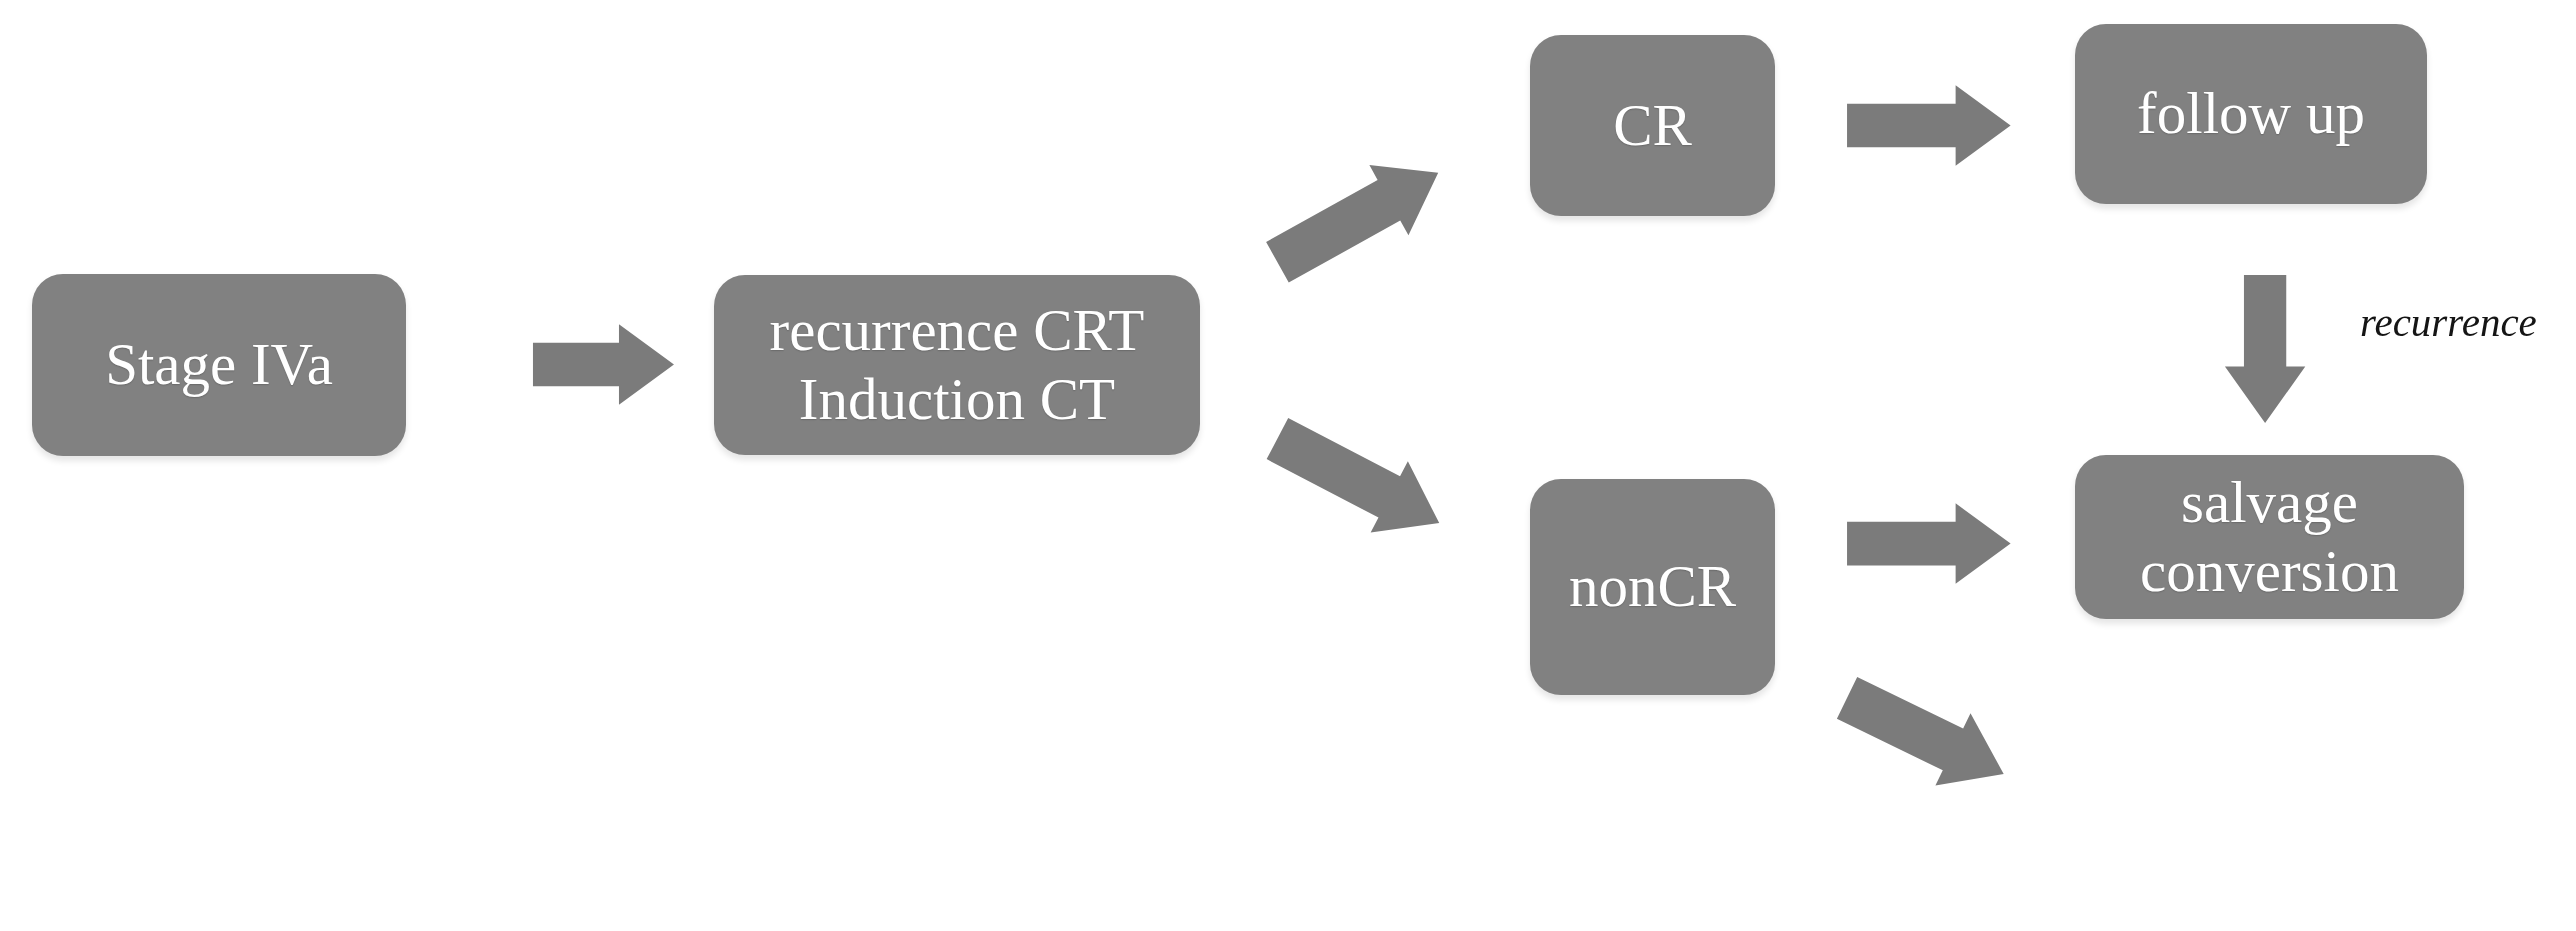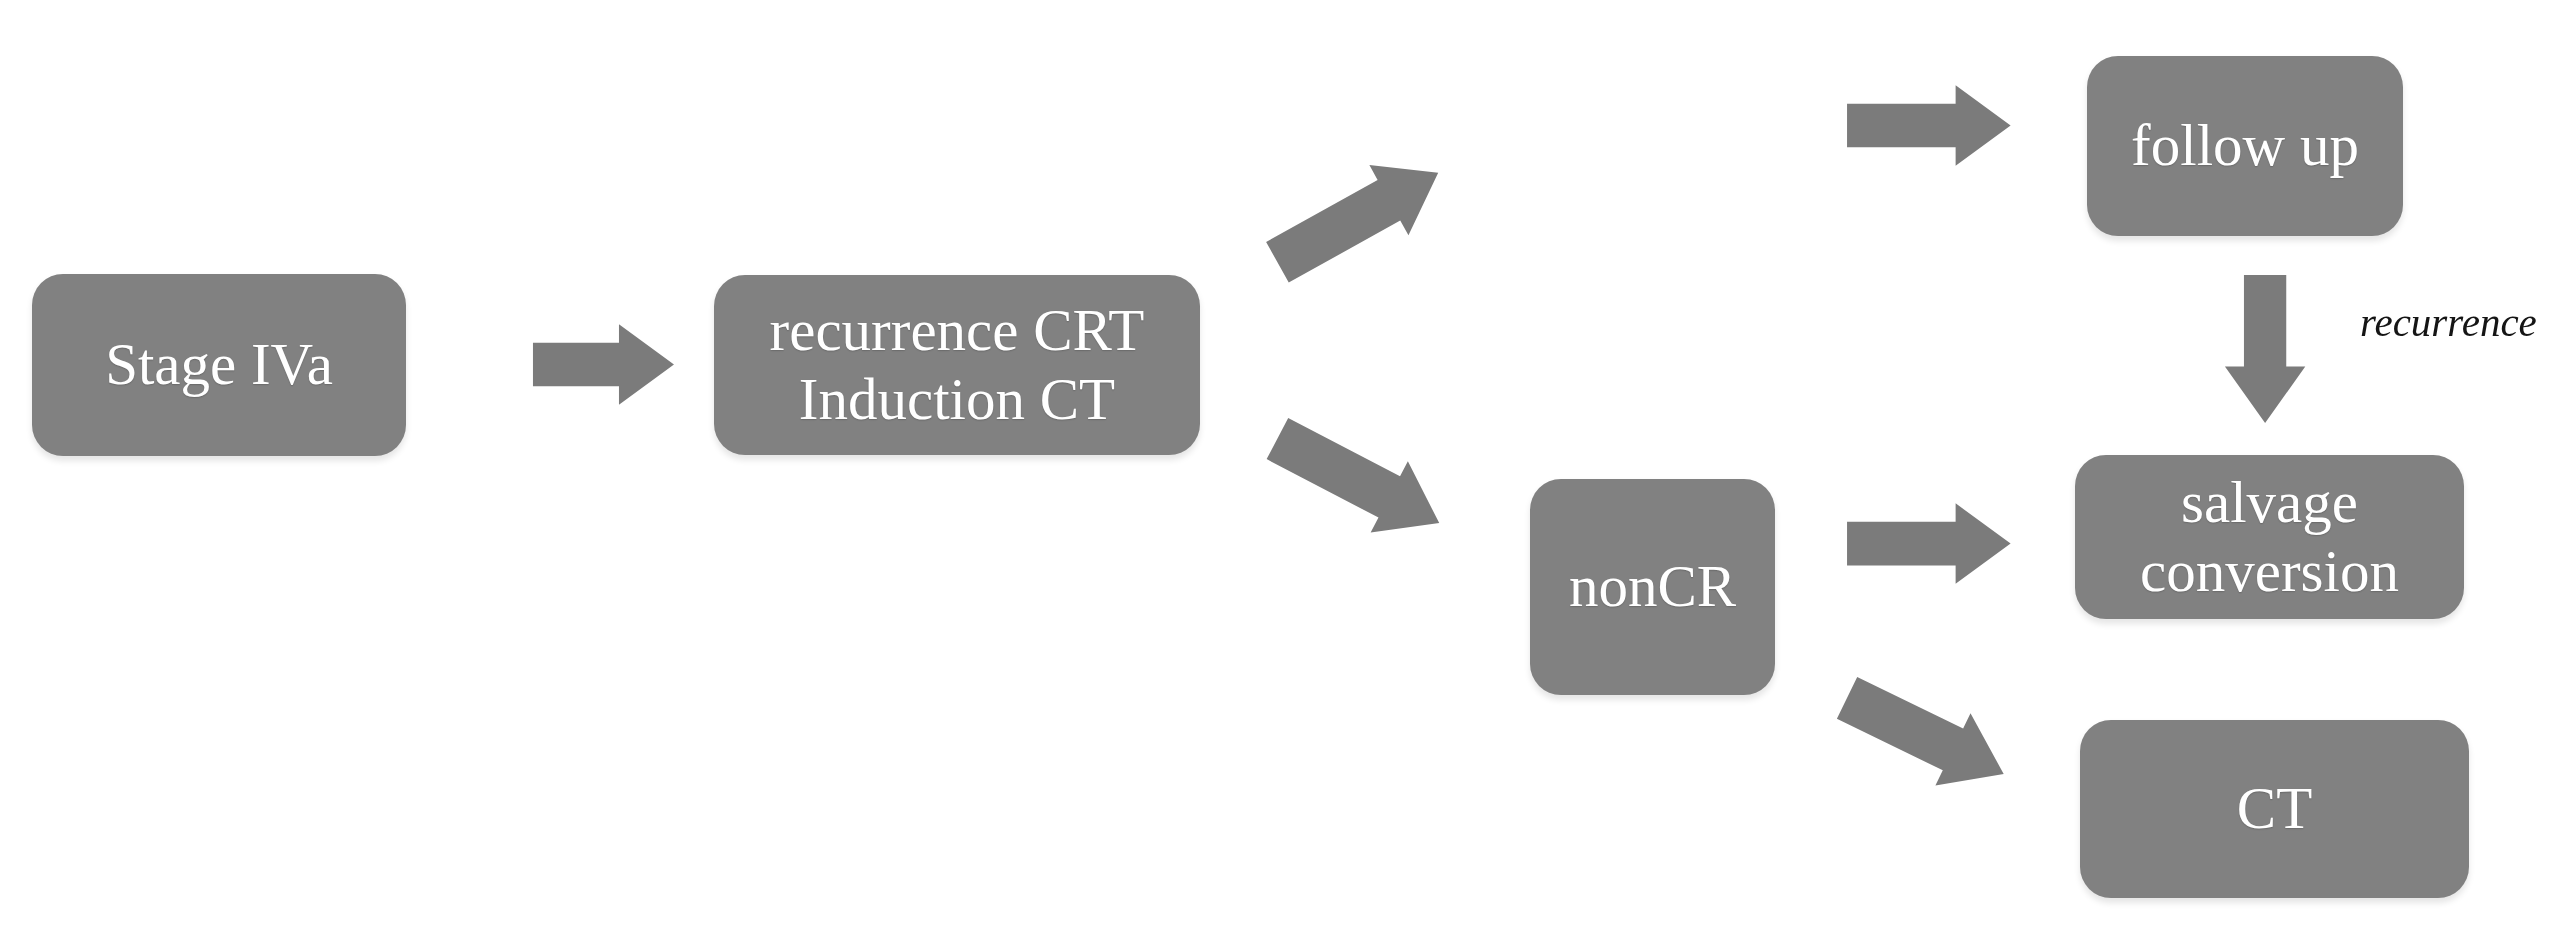--- a/index.html
+++ b/index.html
@@ -47,21 +47,21 @@
     color:var(--annotation-text);
     font-size:41px;
     line-height:1;
     white-space:nowrap;
     font-style:italic;
   }
   
   .n-stage    {left:32px;   top:274px;  width:374px; height:182px;}
   .n-crt      {left:714px; top:275px;  width:486px; height:180px;}
   .n-cr       {left:1530px; top:35px;   width:245px; height:181px;}
-  .n-followup {left:2075px; top:56px;   width:316px; height:180px;margin-left:12px;}
+  .n-followup {left:2075px; top:24px;   width:352px; height:180px;}
   .n-noncr    {left:1530px; top:479px;  width:245px; height:216px;}
   .n-salvage  {left:2075px; top:455px;  width:389px; height:164px;}
   .n-ct       {left:2080px; top:720px; width:389px; height:178px;}
   .a-recurrence{left:2360px; top:302px;}
 </style>
 </head>
 <body>
 
 <div class="canvas">
 
@@ -77,34 +77,34 @@
 
   <div class="node n-stage">
     <span class="node-label">Stage IVa</span>
   </div>
 
   <div class="node n-crt">
     <span class="node-label">recurrence CRT
 Induction CT</span>
   </div>
 
+  <div class="node n-cr">
+    <span class="node-label">CR</span>
+  </div>
 
   <div class="node n-followup">
     <span class="node-label">follow up</span>
   </div>
 
   <div class="node n-noncr">
     <span class="node-label">nonCR</span>
   </div>
 
   <div class="node n-salvage">
     <span class="node-label">salvage
 conversion</span>
   </div>
 
-  <div class="node n-ct">
-    <span class="node-label">CT</span>
-  </div>
 
   <div class="annotation a-recurrence">recurrence</div>
 
 </div>
 
 
 </body></html>

